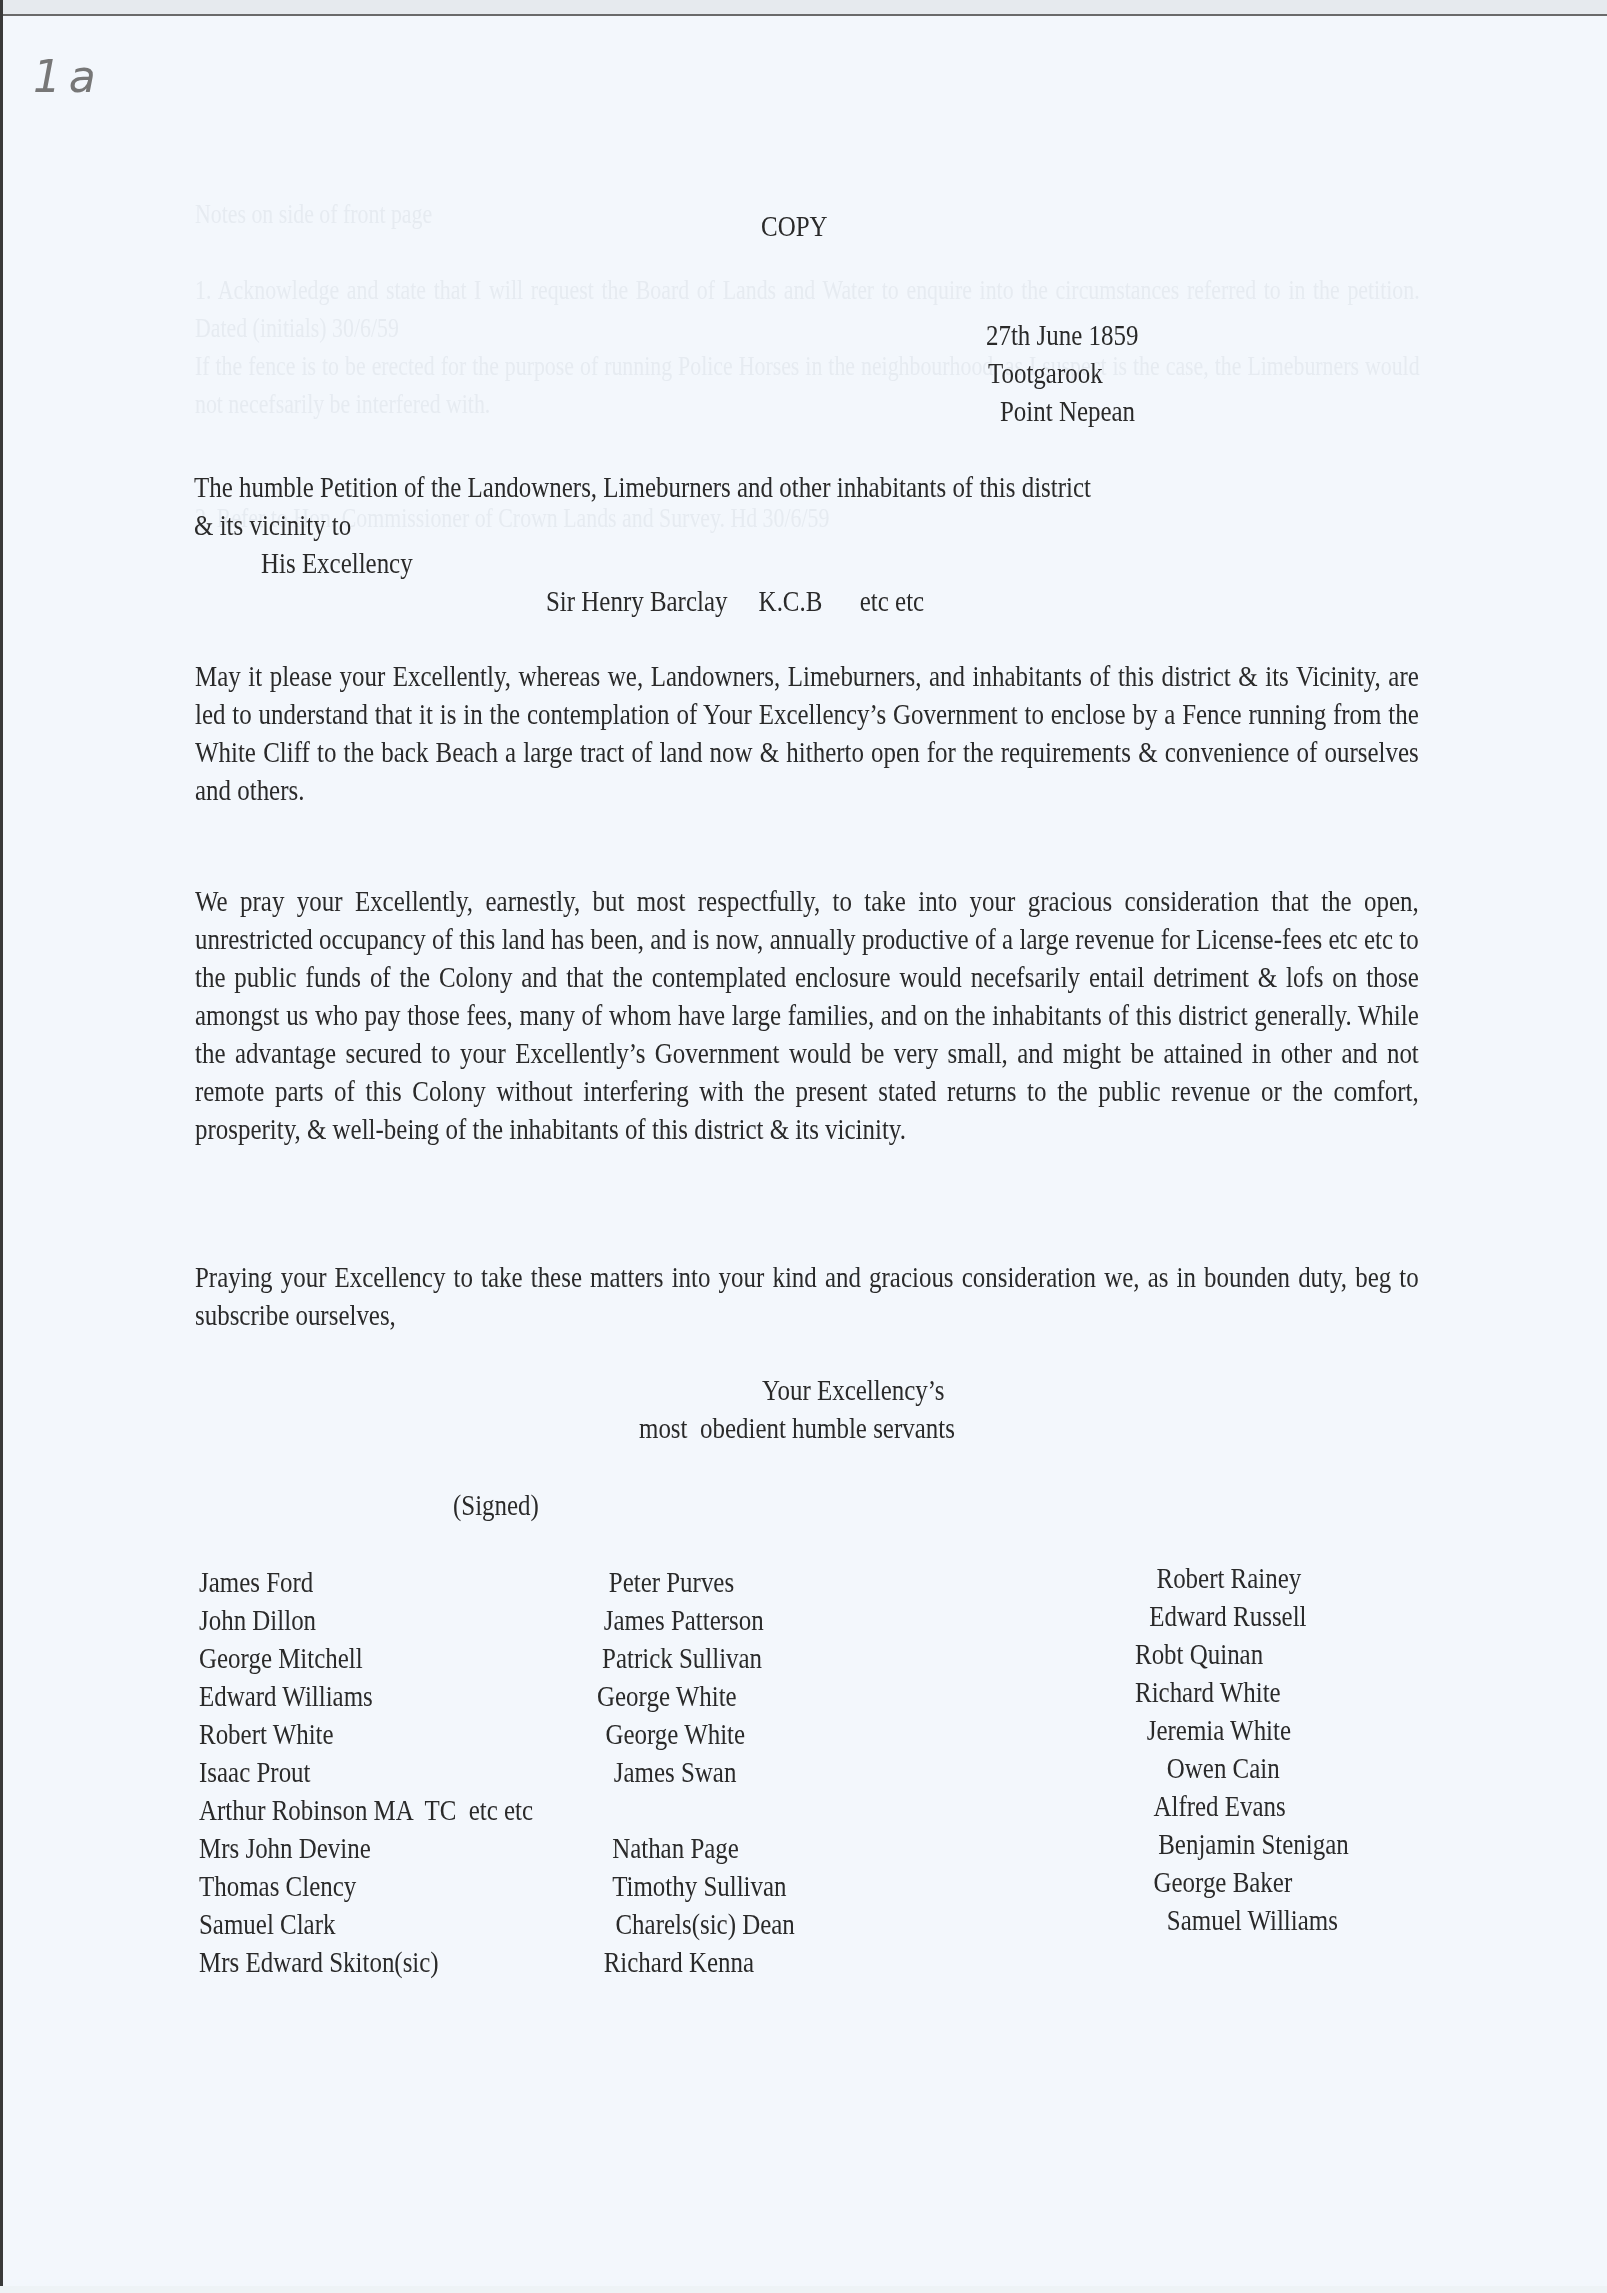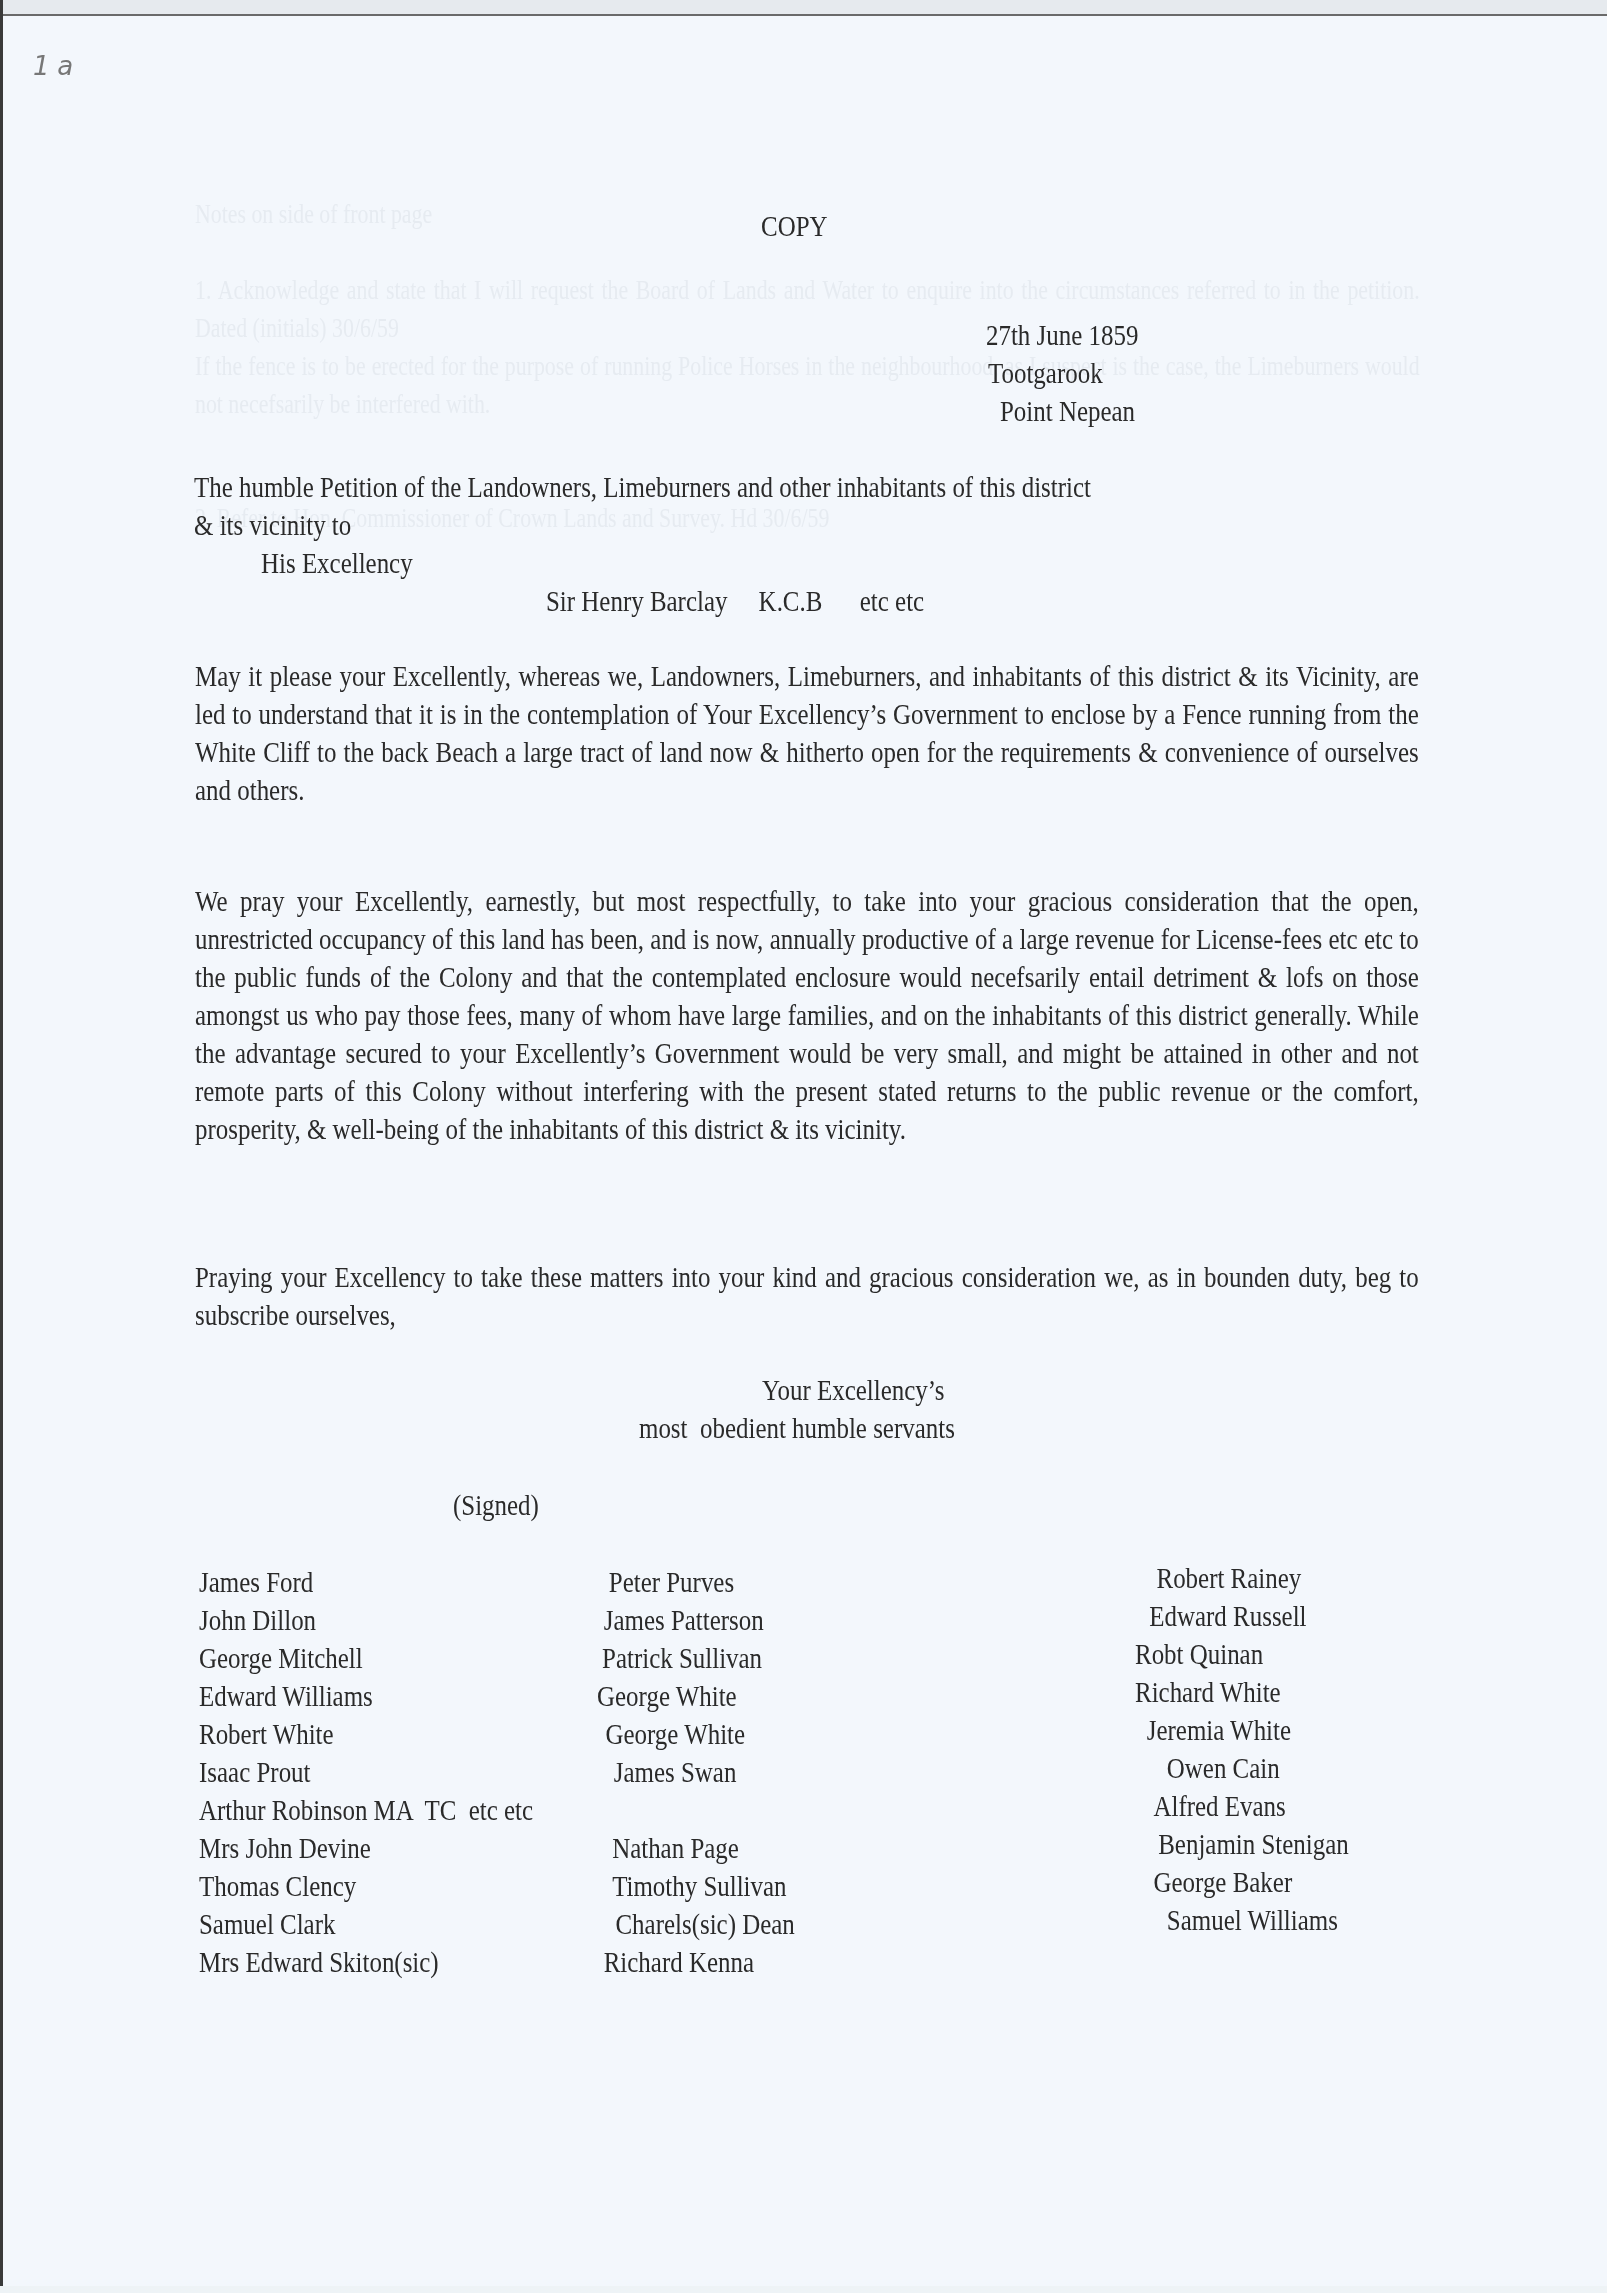--- a/index.html
+++ b/index.html
@@ -5,21 +5,21 @@
   html, body { margin: 0; padding: 0; }
   body {
     width: 1607px; height: 2294px; position: relative; overflow: hidden;
     background: #f3f7fc;
     font-family: "Liberation Serif", "DejaVu Serif", serif;
     color: #2a2a2a;
   }
   .scan-top { position: absolute; left: 0; top: 0; width: 1607px; height: 13.7px; background: #e6eaee; border-bottom: 2px solid #6a6a6a; }
   .scan-left { position: absolute; left: 0; top: 0; width: 2.9px; height: 2294px; background: #3a3a3a; }
   .scan-bottom { position: absolute; left: 0; bottom: 0; width: 1607px; height: 7.8px; background: #eef3f6; }
-  .page-num { position: absolute; left: 33px; top: 51px; font-family: "DejaVu Sans", sans-serif; font-size: 26px; color: #777; letter-spacing: 7.8px; font-style: italic; }
+  .page-num { position: absolute; left: 33px; top: 51px; font-family: "DejaVu Sans", sans-serif; font-size: 44px; color: #777; letter-spacing: 7.8px; font-style: italic; }
   .ghost { position: absolute; left: 195px; color: #e6ebf1; font-size: 28px; line-height: 38px; width: 1224px; text-align: justify; transform: scaleX(0.78); transform-origin: left top; }
   .abs { position: absolute; white-space: nowrap; font-size: 29px; line-height: 38px; transform: scaleX(0.86); transform-origin: left top; }
   .para { position: absolute; left: 195px; width: 1423px; font-size: 29px; line-height: 38px; text-align: justify; transform: scaleX(0.86); transform-origin: left top; }
   .para p { margin: 0; }
   .col { position: absolute; font-size: 29px; line-height: 38px; transform: scaleX(0.86); transform-origin: left top; }
   .col div { white-space: nowrap; }
 </style>
 </head>
 <body>
 

